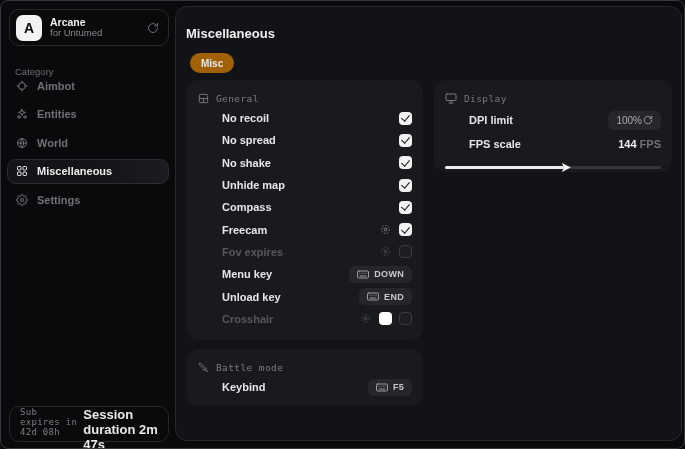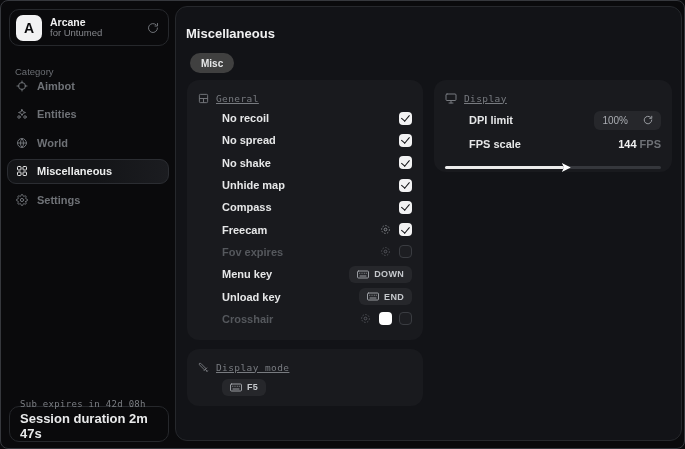--- a/index.html
+++ b/index.html
@@ -42,46 +42,46 @@
   }
   .nav-item .nicon { display:flex; margin-right:9px; }
   .nav-item.selected {
     color:#eceded; border-color:#2b2d32;
     background:linear-gradient(90deg,#141518 55%,#1b1c20 100%);
   }
 
   .status-card {
     position:absolute; left:8px; bottom:6px; width:160px; height:36px;
     border:1px solid #26282c; border-radius:10px;
-    display:flex; flex-direction:column; justify-content:flex-end; padding:0 10px; gap:2px;
+    display:flex; flex-direction:row; justify-content:center; padding:0 10px; gap:2px;
   }
   .status-line1 { font-size:9px; color:#7c7f84; letter-spacing:.3px; }
   .status-line2 { font-size:13px; color:#e9eaeb; font-weight:bold; }
 
   
   .main-card {
     position:absolute; left:174px; top:5px; width:507px; height:435px;
     background:#121317; border:1px solid #26282c; border-radius:12px;
     overflow:hidden;
   }
   .page-title { position:absolute; left:10px; top:19px; font-size:13px; font-weight:bold; color:#f1f1f2; }
   .tab-chip {
     position:absolute; left:14px; top:46px; height:20px;
-    background:#404040; border-radius:10px; padding:0 11px;
+    background:#a16207; border-radius:10px; padding:0 11px;
     display:flex; align-items:center; font-size:10px; font-weight:600; color:#e6e7e8;
   }
 
   .panel {
     position:absolute; background:#191a1e; border-radius:12px; padding:9px 11px;
   }
   .panel-general { left:11px; top:73px; width:236px; height:260px; }
   .panel-battle  { left:11px; top:342px; width:236px; height:57px; }
   .panel-display { left:258px; top:73px; width:238px; height:92px; }
 
-  .panel-header { display:flex; align-items:center; gap:7px; color:#787b80; height:18px;text-decoration:underline; }
+  .panel-header { display:flex; align-items:center; gap:7px; color:#787b80; height:18px; }
   .panel-header .ph-label { font-family:"DejaVu Sans Mono", monospace; font-size:9.5px; letter-spacing:.4px; }
 
   .row { display:flex; align-items:center; height:22.3px;margin-left:24px; }
   .row-label { flex:1; font-size:11px; font-weight:600; color:#e6e7e8; }
   .row.disabled .row-label { color:#55585d; }
   .row .gear { color:#8a8d92; display:flex; margin-right:8px; }
   .row.disabled .gear { color:#55585d; }
 
   .checkbox {
     width:13px; height:13px; border-radius:4px; flex:0 0 auto;
@@ -99,21 +99,21 @@
   .keybadge {
     background:#26272b; border-radius:6px; height:17px; padding:0 8px;
     display:flex; align-items:center; gap:5px;
     font-size:9px; font-weight:700; color:#c6c9cd; letter-spacing:.3px;
   }
   .keybadge .kicon { display:flex; color:#9a9da2; }
 
   
   .dpi-badge {
     background:#26272b; border-radius:6px; height:19px; padding:0 8px;
-    display:flex; align-items:center; gap:15px; font-size:10px; color:#aaadb2;
+    display:flex; align-items:center; gap:1px; font-size:10px; color:#aaadb2;
   }
   .dpi-badge .ricon { display:flex; color:#9a9da2; }
   .fps-value { font-size:11px; }
   .fps-num { color:#f0f0f1; font-weight:bold; }
   .fps-unit { color:#6e7176; font-weight:600; }
   .slider { position:relative; margin-top:7px; height:10px; }
   .slider-track { position:absolute; left:0; right:0; top:4px; height:3px; border-radius:2px; background:#35373c; }
   .slider-fill { position:absolute; left:0; top:4px; height:3px; border-radius:2px; background:#ececec; }
   .slider-thumb {
     position:absolute; top:1px; width:9px; height:9px; background:#ffffff;
@@ -308,23 +308,24 @@
   <div class="panel panel-battle">
     <div class="panel-header">
       <span>
         <svg width="11" height="11" viewBox="0 0 24 24" fill="none" stroke="currentColor" stroke-width="2" stroke-linecap="round" stroke-linejoin="round">
           <path d="M14.5 17.5L3 6V3h3l11.5 11.5"></path>
             <path d="M13 19l6-6"></path>
             <path d="M16 16l4 4"></path>
             <path d="M19 21l2-2"></path>
         </svg>
       </span>
-      <span class="ph-label">Display mode</span>
-    </div>
-    <div class="row">
+      <span class="ph-label">Battle mode</span>
+    </div>
+    <div class="row">
+      <span class="row-label">Keybind</span>
       <span class="keybadge">
         <span class="kicon">
           <svg width="12" height="9" viewBox="0 0 24 16" fill="none" stroke="currentColor" stroke-width="2" stroke-linecap="round">
               <rect x="1" y="1" width="22" height="14" rx="2"></rect>
               <line x1="6" y1="11" x2="18" y2="11"></line>
               <line x1="5.5" y1="5.5" x2="5.6" y2="5.5"></line>
               <line x1="10" y1="5.5" x2="10.1" y2="5.5"></line>
               <line x1="14.5" y1="5.5" x2="14.6" y2="5.5"></line>
               <line x1="18.5" y1="5.5" x2="18.6" y2="5.5"></line>
             </svg>

